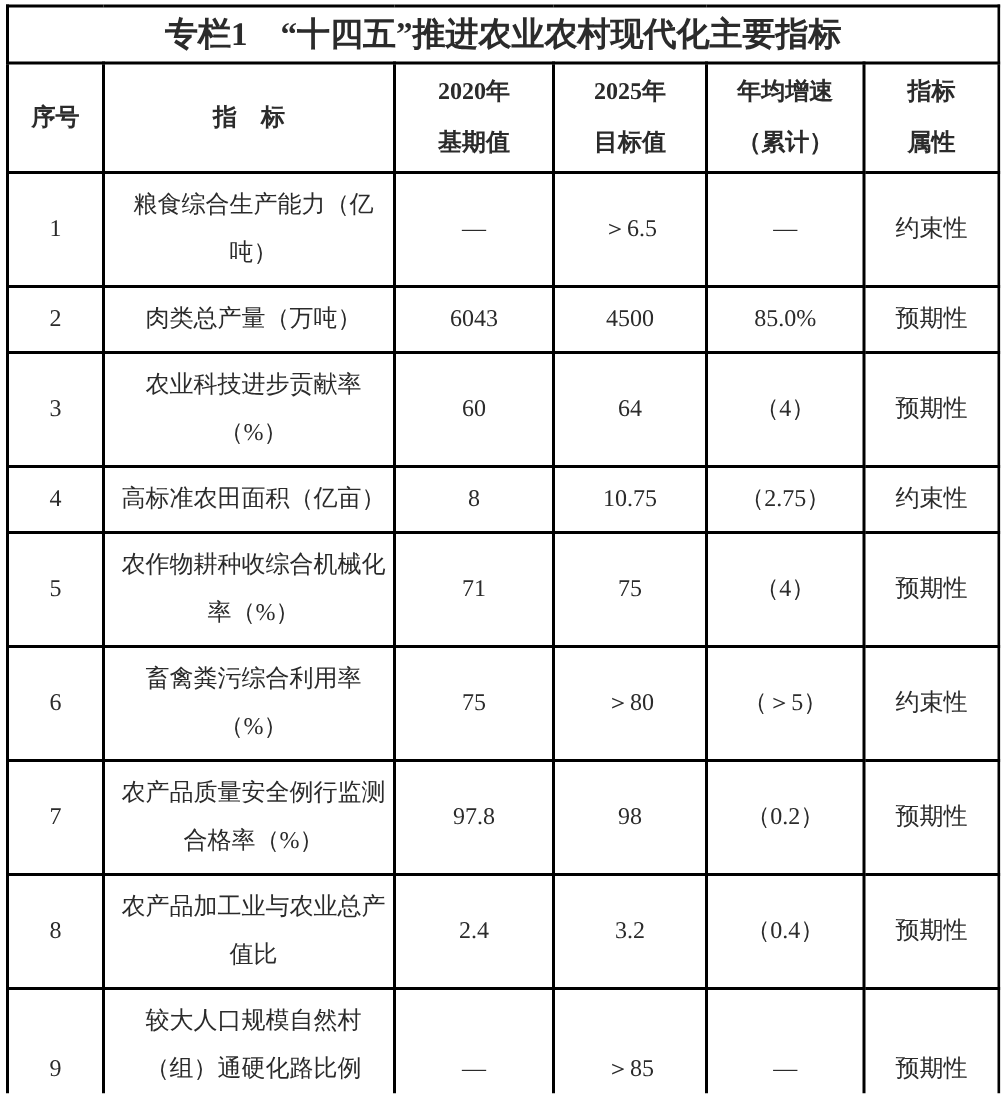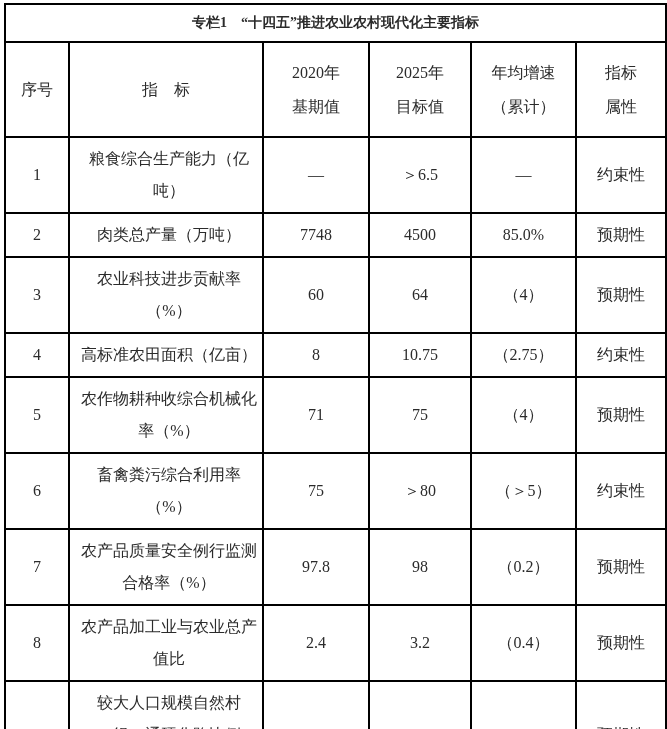--- a/index.html
+++ b/index.html
@@ -27,32 +27,32 @@
     font-size: 16px;
     font-weight: normal;
     line-height: 32px;
     padding: 5px 3px;
     white-space: pre-line;
     overflow: hidden;
     color: #2b2b2b;
   }
   tr.title-row th {
     font-weight: bold;
-    font-size: 14px;
+    font-size: 22px;
     height: 30px;
     line-height: 30px;
     padding: 3px 2px;
     white-space: normal;
     margin-top: 34px;
   }
   tr.header-row th {
-    font-weight: normal;
+    font-weight: bold;
     height: 69px;
     line-height: 34px;
-    padding: 12px 2px;
+    padding: 1px 2px;
   }
   td.cell-indicator {
     text-align: center;
     padding-left: 10px;
     padding-right: 4px;
   }
 </style>
 </head>
 <body>
 
@@ -89,21 +89,21 @@
           <td class="cell-indicator">粮食综合生产能力（亿
 吨）</td>
           <td class="cell-base">—</td>
           <td class="cell-target">＞6.5</td>
           <td class="cell-growth">—</td>
           <td class="cell-attr">约束性</td>
         </tr>
         <tr>
           <td class="cell-seq">2</td>
           <td class="cell-indicator">肉类总产量（万吨）</td>
-          <td class="cell-base">7748</td>
+          <td class="cell-base">6043</td>
           <td class="cell-target">4500</td>
           <td class="cell-growth">85.0%</td>
           <td class="cell-attr">预期性</td>
         </tr>
         <tr>
           <td class="cell-seq">3</td>
           <td class="cell-indicator">农业科技进步贡献率（%）</td>
           <td class="cell-base">60</td>
           <td class="cell-target">64</td>
           <td class="cell-growth">（4）</td>

